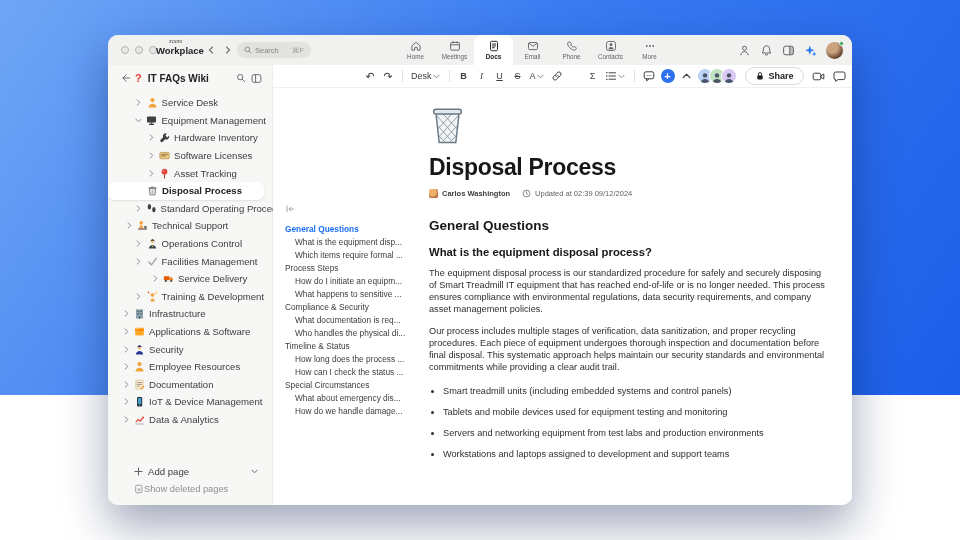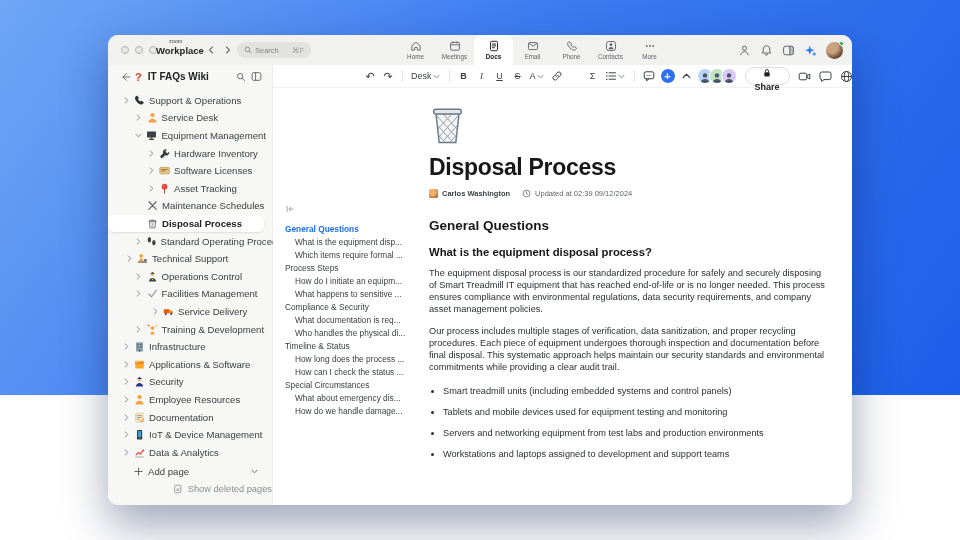--- a/index.html
+++ b/index.html
@@ -47,41 +47,41 @@
   .trow .tlabel { font-size:9.6px; color:#3c4043; white-space:nowrap; }
   .trow.selected { background:#fff; box-shadow:0 1px 2px rgba(0,0,0,.1); margin-right:8px; }
   .trow.selected .tlabel { font-weight:600; color:#202124; }
   .chev { width:8px; display:flex; justify-content:center; color:#80868b; }
   .chev.down svg { transform:rotate(90deg); }
   .icon { display:inline-flex; align-items:center; justify-content:center; }
   .sb-foot { padding:2px 0 8px; }
   .add-page { height:17px; display:flex; align-items:center; gap:5px; padding-left:26px; color:#3c4043; font-size:9.6px; }
   .add-page .spacer { flex:1; }
   .add-page .chev { margin-right:14px; }
-  .show-del { height:17px; display:flex; align-items:center; gap:5px; padding-left:26px; color:#8a8f94; font-size:9.3px;justify-content:flex-end; }
+  .show-del { height:17px; display:flex; align-items:center; padding-left:26px; color:#8a8f94; font-size:9.3px; }
 
   
   .main { flex:1; background:#fff; display:flex; flex-direction:column; }
   .edit-toolbar { height:23px; border-bottom:1px solid #f0f0ef; display:flex; align-items:center;
     padding:0 12px 0 89px; gap:2px; color:#3c4043; }
   .tb-btn { min-width:16px; height:16px; padding:0 2px; display:flex; align-items:center; justify-content:center;
     gap:1px; border-radius:3px; font-size:9.5px; color:#3c4043; }
   .tb-btn .g { font-size:11px; line-height:1; }
   .tb-btn.b{font-weight:700;} .tb-btn.i{font-style:italic;font-family:"Liberation Serif",serif;}
   .tb-btn.u{text-decoration:underline;} .tb-btn.s{text-decoration:line-through;}
   .tb-btn.code{font-family:"Liberation Mono",monospace;font-size:7.5px;}
   .tb-div { width:1px; height:12px; background:#e4e4e2; margin:0 4px; }
   .tb-text { font-size:9px; }
   .tb-right-grp { margin-left:auto; display:flex; align-items:center; gap:8px; }
   .collab { display:flex; }
   .collab span { width:16px; height:16px; border-radius:50%; border:1.5px solid #fff; margin-left:-4px;
     display:flex; align-items:flex-end; justify-content:center; overflow:hidden; }
   .collab span:first-child{ margin-left:0; }
   .share-btn { display:flex; align-items:center; gap:4px; border:1px solid #dadce0; border-radius:13px;
-    height:18px; padding:0 9px; font-size:9px; font-weight:600; color:#202124; background:#fff;flex-direction:column; }
+    height:18px; padding:0 9px; font-size:9px; font-weight:600; color:#202124; background:#fff; }
   .plus-circle { width:14px; height:14px; border-radius:50%; background:#2e6ff2; color:#fff;
     display:flex; align-items:center; justify-content:center; font-size:11px; font-weight:600; line-height:1; }
 
   .doc-wrap { flex:1; display:flex; overflow:hidden; }
   .toc { width:152px; padding:112px 0 0 12px; flex-shrink:0; }
   .toc-collapse { color:#9aa0a6; margin-bottom:8px; display:inline-flex; }
   .toc-item { height:13px; display:flex; align-items:center; font-size:8.3px; color:#3c4043; white-space:nowrap; }
   .toc-item.l1 { padding-left:10px; }
   .toc-item.active { color:#1a6ef5; font-weight:700; }
   .article { width:398px; padding-top:17px; margin-left:4px; color:#202124; }
@@ -250,33 +250,20 @@
               </svg>
             </span>
           <span class="hicon">
               <svg width="11" height="11" viewBox="0 0 12 12">
                 <rect x="1.2" y="1.8" width="9.6" height="8.4" rx="2" fill="none" stroke="currentColor" stroke-width="1"></rect>
                 <path d="M5 1.8v8.4" stroke="currentColor" stroke-width="1"></path>
               </svg>
             </span>
         </div>
         <div class="tree" id="tree">
-            <div class="trow" style="padding-left:14px">
-    <span class="chev right">
-                <svg width="7" height="7" viewBox="0 0 8 8">
-                  <path d="M2.5 1l3 3-3 3" fill="none" stroke="currentColor" stroke-width="1.1" stroke-linecap="round" stroke-linejoin="round"></path>
-                </svg>
-              </span>
-    <span class="icon">
-                <svg width="11" height="11" viewBox="0 0 11 11">
-                  <path d="M1.7 1.5c-.7.7-.9 1.8-.4 3 .9 2.1 2.6 3.8 4.7 4.7 1.2.5 2.3.3 3-.4l.6-.7c.3-.3.2-.8-.1-1L7.9 6c-.3-.2-.7-.2-1 .1l-.5.5C5.3 6 4.5 5.2 4 4.1l.5-.5c.3-.3.3-.7.1-1l-1.1-1.6c-.2-.3-.7-.4-1-.1z" fill="#2f3236"></path>
-                </svg>
-              </span>
-    <span class="tlabel">Support &amp; Operations</span>
-  </div>
             <div class="trow" style="padding-left:26.5px">
     <span class="chev right">
                 <svg width="7" height="7" viewBox="0 0 8 8">
                   <path d="M2.5 1l3 3-3 3" fill="none" stroke="currentColor" stroke-width="1.1" stroke-linecap="round" stroke-linejoin="round"></path>
                 </svg>
               </span>
     <span class="icon">
                 <svg width="11" height="11" viewBox="0 0 11 11">
                   <circle cx="5.5" cy="3.1" r="2.1" fill="#f2a33c"></circle>
                   <path d="M1.4 10.4c.3-2.3 1.9-3.6 4.1-3.6s3.8 1.3 4.1 3.6z" fill="#f2a33c"></path>
@@ -333,31 +320,20 @@
                 </svg>
               </span>
     <span class="icon">
                 <svg width="11" height="11" viewBox="0 0 11 11">
                   <path d="M5.5 6.3V10.6" stroke="#8d4a34" stroke-width="1"></path>
                   <circle cx="5.5" cy="3.7" r="2.9" fill="#e2483b"></circle>
                   <circle cx="4.5" cy="2.8" r=".8" fill="#f29a90"></circle>
                 </svg>
               </span>
     <span class="tlabel">Asset Tracking</span>
-  </div>
-            <div class="trow" style="padding-left:39px">
-
-    <span class="icon">
-                <svg width="11" height="11" viewBox="0 0 11 11">
-                  <path d="M1.8 9.4 8.8 2M2.2 2l7 7.4" stroke="#5f6368" stroke-width="1.1" stroke-linecap="round"></path>
-                  <path d="M1.4 1.3 3.3 2.2 2.4 3.4z" fill="#5f6368"></path>
-                  <path d="M9.8 1.3 8 2.2 8.9 3.4z" fill="#5f6368"></path>
-                </svg>
-              </span>
-    <span class="tlabel">Maintenance Schedules</span>
   </div>
             <div class="trow selected" style="padding-left:39px">
 
     <span class="icon">
                 <svg width="11" height="11" viewBox="0 0 11 11">
                   <path d="M2.3 3.1h6.4l-.7 6.8H3z" fill="#f3f4f4" stroke="#5f6368" stroke-width=".8"></path>
                   <path d="M1.5 3.1h8M4.1 3V2.1h2.8V3" fill="none" stroke="#5f6368" stroke-width=".8"></path>
                   <path d="M3 4.2l4.6 4.4M8 4.2 3.4 8.6M5.5 3.4v6.2" stroke="#9aa0a6" stroke-width=".5"></path>
                 </svg>
               </span>

